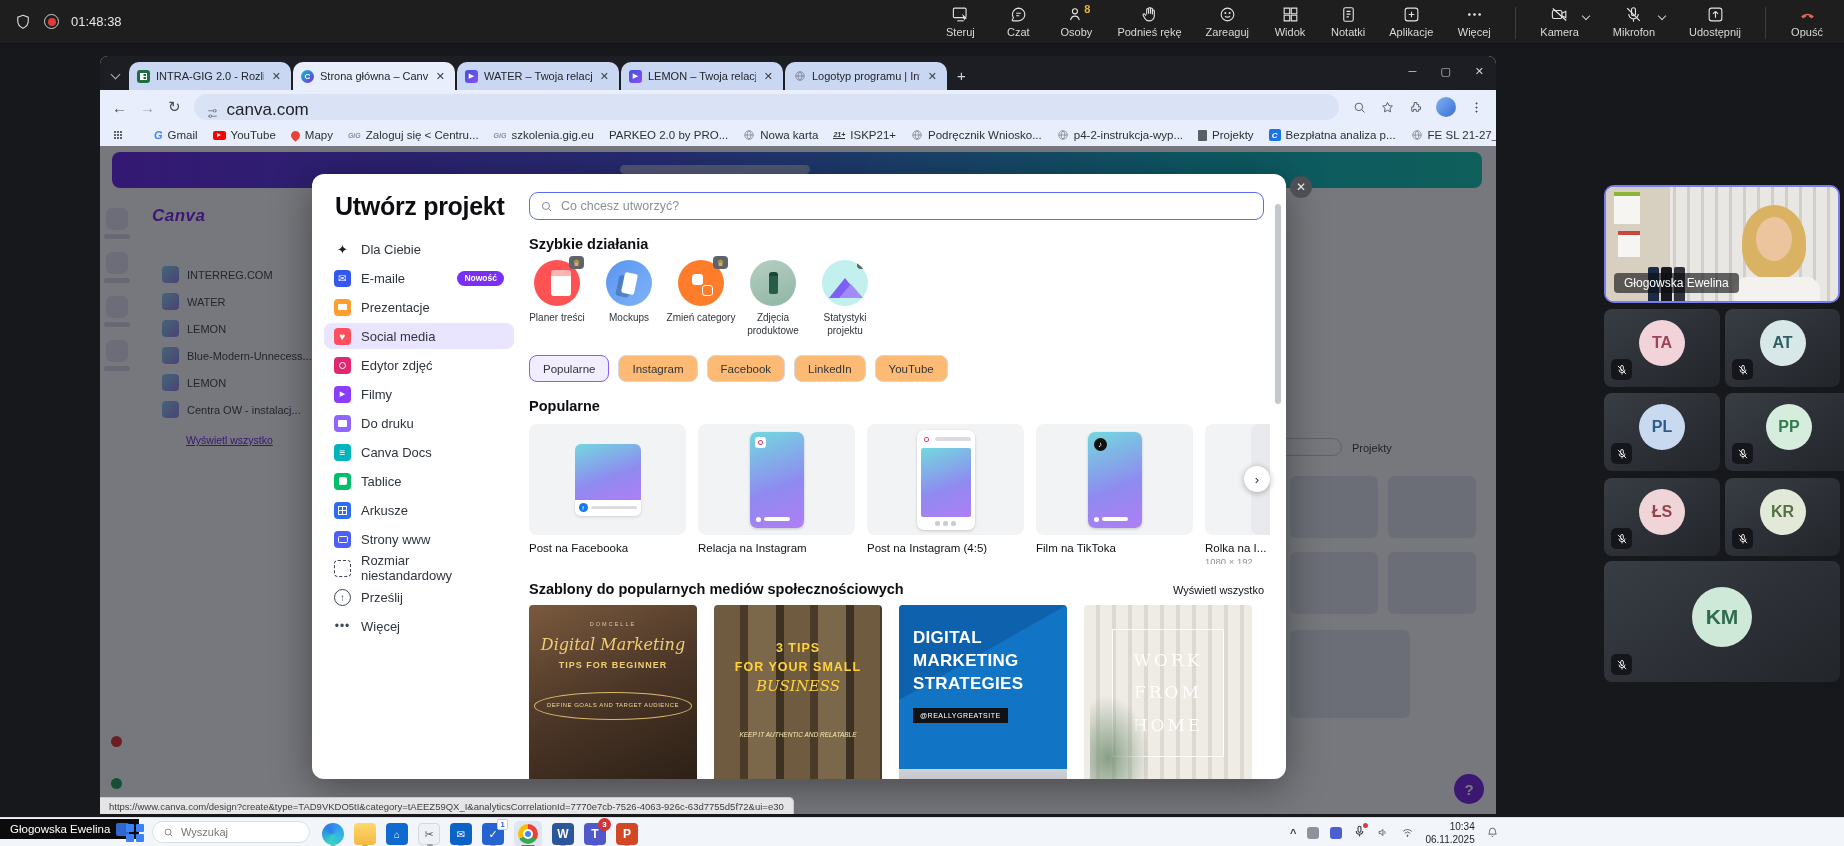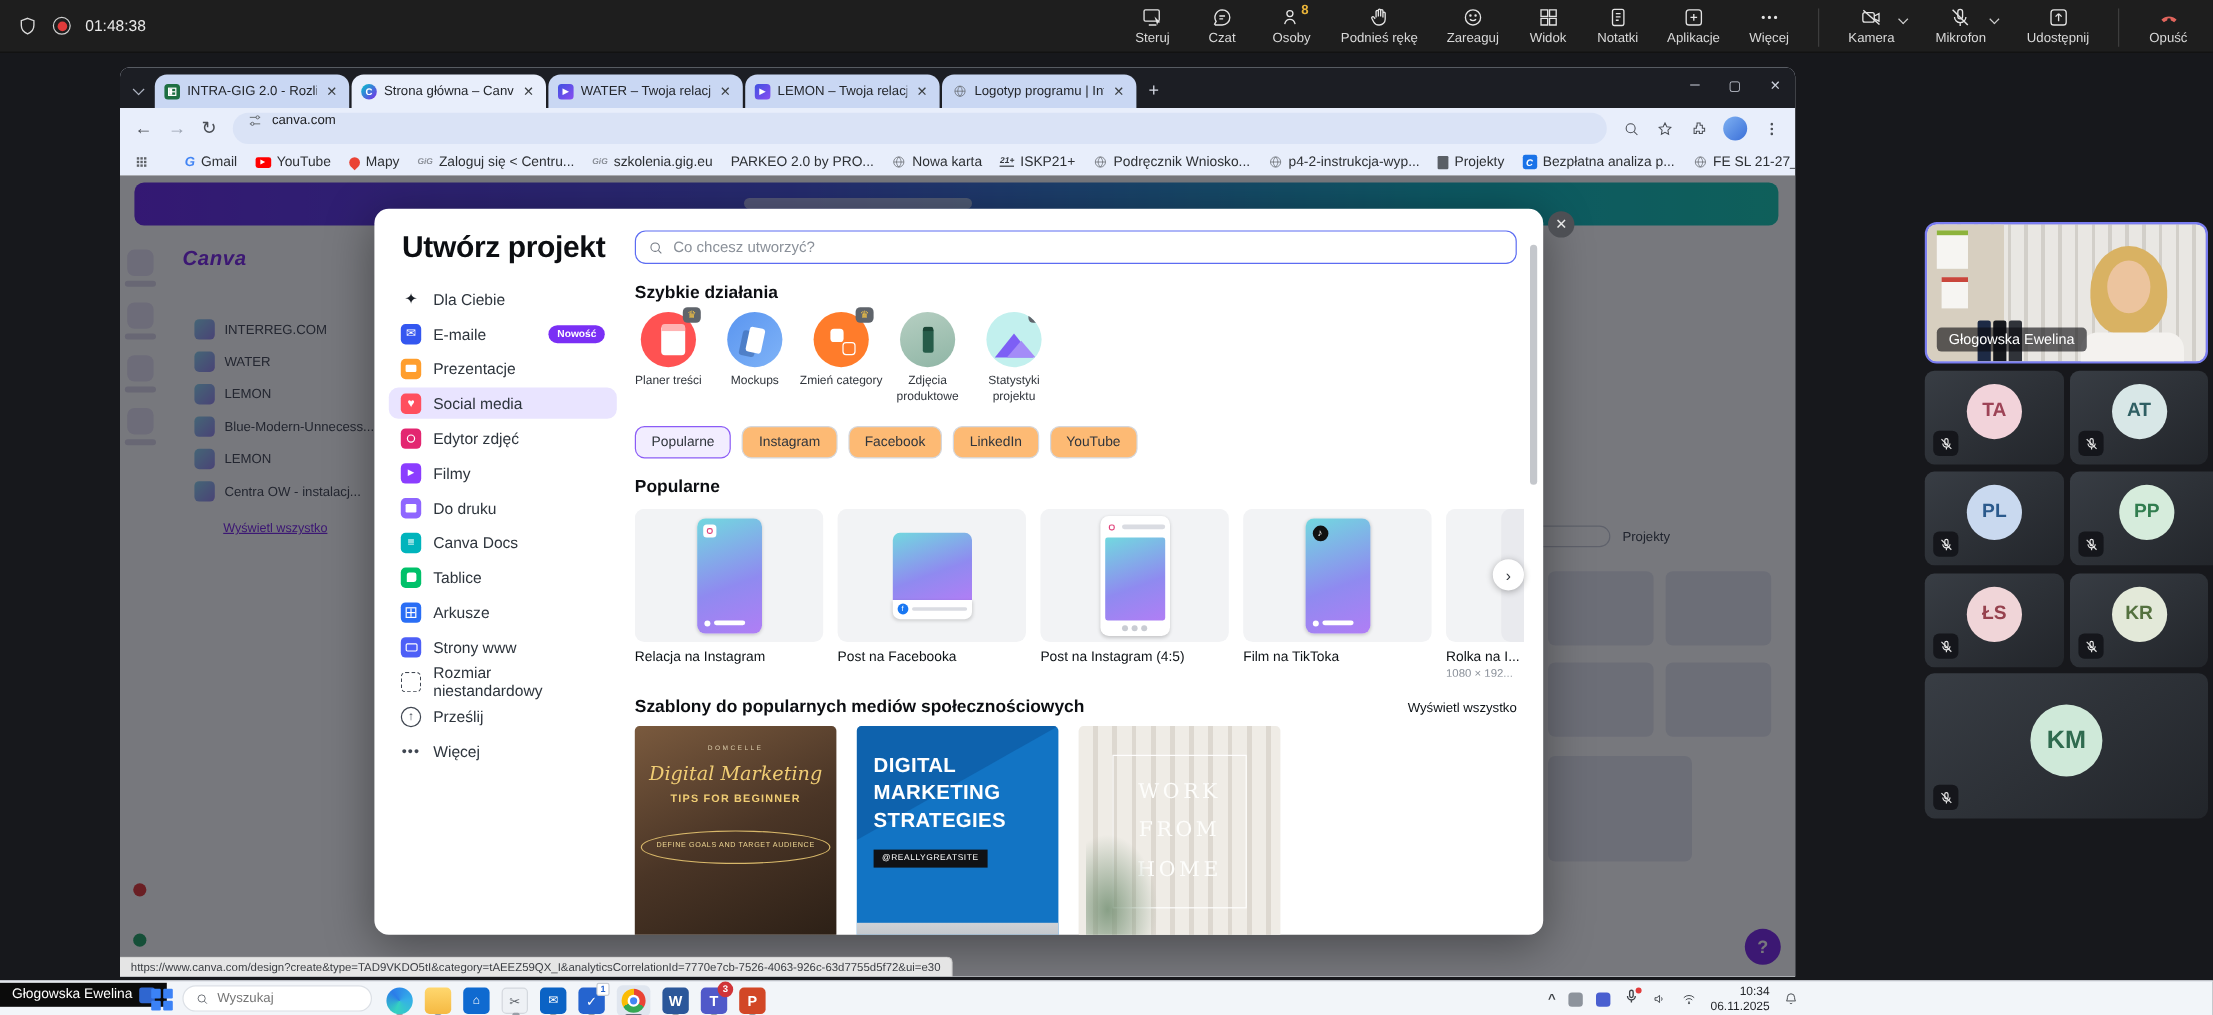--- a/index.html
+++ b/index.html
@@ -39,22 +39,22 @@
   .fav-stream { background:linear-gradient(135deg,#3f51e0,#8a4ef2); font-size:7px; }
   .fav-globe { background:none; }
   .fav-globe svg, .bm-globe svg { width:12px; height:12px; stroke:#5f6368; fill:none; stroke-width:1.2; }
   .tab-chevron { width:7px; height:7px; border:solid #aeb4c2; border-width:0 1.6px 1.6px 0; transform:rotate(45deg); margin:0 10px 12px 2px; }
   .newtab { color:#d4d8e2; font-size:15px; margin:0 0 6px 8px; cursor:pointer; }
   #win-controls { position:absolute; right:12px; top:9px; display:flex; gap:24px; color:#ccd1dc; font-size:11px; }
 
   #toolbar { height:34px; display:flex; align-items:center; gap:13px; padding:0 12px; }
   .nav-ic { color:#4a4e55; font-size:15px; cursor:pointer; }
   .nav-ic.dis { color:#9aa2b0; }
-  #omnibox { flex:1; height:26px; border-radius:13px; background:#dae3f6; display:flex; align-items:flex-start; gap:8px;
-    padding:0 12px; font-size:11px; color:#202124; }
+  #omnibox { flex:1; height:26px; border-radius:13px; background:#dae3f6; display:flex; align-items:flex-end; gap:8px;
+    padding:0 12px; font-size:17px; color:#202124; }
   #omnibox svg { width:13px; height:13px; stroke:#5f6368; fill:none; stroke-width:1.4; }
   .tb-icons { display:flex; align-items:center; gap:13px; }
   .tb-icons svg { width:15px; height:15px; stroke:#4a4e55; fill:none; stroke-width:1.4; cursor:pointer; }
   .avatar-chip { width:20px; height:20px; border-radius:50%; background:linear-gradient(135deg,#7fb1f2,#3a6fd8); cursor:pointer; }
 
   #bookmarks { height:22px; display:flex; align-items:center; gap:15px; padding:0 12px; font-size:11.5px; color:#2d3034; }
   .bm { display:flex; align-items:center; gap:5px; cursor:pointer; white-space:nowrap; }
   .bm-g { color:#4285F4; font-weight:700; font-size:11px; }
   .bm-yt { width:13px; height:9px; background:#f00; border-radius:2px; position:relative; }
   .bm-yt::after { content:""; position:absolute; left:4.5px; top:2px; border-left:4px solid #fff; border-top:2.5px solid transparent; border-bottom:2.5px solid transparent; }
@@ -729,43 +729,43 @@
         <span class="chip">Instagram</span>
         <span class="chip">Facebook</span>
         <span class="chip">LinkedIn</span>
         <span class="chip">YouTube</span>
       </div>
 
       <div class="m-h2" style="top:224px">Popularne</div>
       <div id="card-row">
         <div class="pcard">
           <div class="pcard-panel">
+              <div class="mock-fb">
+                <div class="top grad"></div>
+                <div class="bar">
+                  <span class="fb-c">f</span>
+                  <span class="gline"></span>
+                </div>
+              </div>
+            </div>
+          <div class="pcard-label">Post na Facebooka</div>
+        </div>
+        <div class="pcard">
+          <div class="pcard-panel">
               <div class="mock-story grad">
                 <span class="igb">
                   <i></i>
                 </span>
                 <span class="dotline">
                   <i></i>
                   <em></em>
                 </span>
               </div>
             </div>
           <div class="pcard-label">Relacja na Instagram</div>
-        </div>
-        <div class="pcard">
-          <div class="pcard-panel">
-              <div class="mock-fb">
-                <div class="top grad"></div>
-                <div class="bar">
-                  <span class="fb-c">f</span>
-                  <span class="gline"></span>
-                </div>
-              </div>
-            </div>
-          <div class="pcard-label">Post na Facebooka</div>
         </div>
         <div class="pcard">
           <div class="pcard-panel">
               <div class="mock-ig">
                 <div class="hd">
                   <span class="igb" style="position:static">
                     <i></i>
                   </span>
                   <span class="gline"></span>
                 </div>
@@ -805,20 +805,26 @@
         <span class="m-h2" style="position:static">Szablony do popularnych mediów społecznościowych</span>
         <span class="lnk">Wyświetl wszystko</span>
       </div>
       <div id="tpl-row">
         <div class="tpl t1">
           <div class="brand">DOMCELLE</div>
           <div class="script">Digital Marketing</div>
           <div class="sub">TIPS FOR BEGINNER</div>
           <div><span class="oval">DEFINE GOALS AND TARGET AUDIENCE</span></div>
         </div>
+        <div class="tpl t2">
+          <div class="l">3 TIPS</div>
+          <div class="l">FOR YOUR SMALL</div>
+          <div class="script">BUSINESS</div>
+          <div class="small">KEEP IT AUTHENTIC AND RELATABLE</div>
+        </div>
         <div class="tpl t3">
           <div class="l">DIGITAL</div>
           <div class="l">MARKETING</div>
           <div class="l">STRATEGIES</div>
           <span class="pill">@REALLYGREATSITE</span>
         </div>
         <div class="tpl t4">
           <span class="leaf"></span>
           <div class="frame">
             <div>WORK</div>

